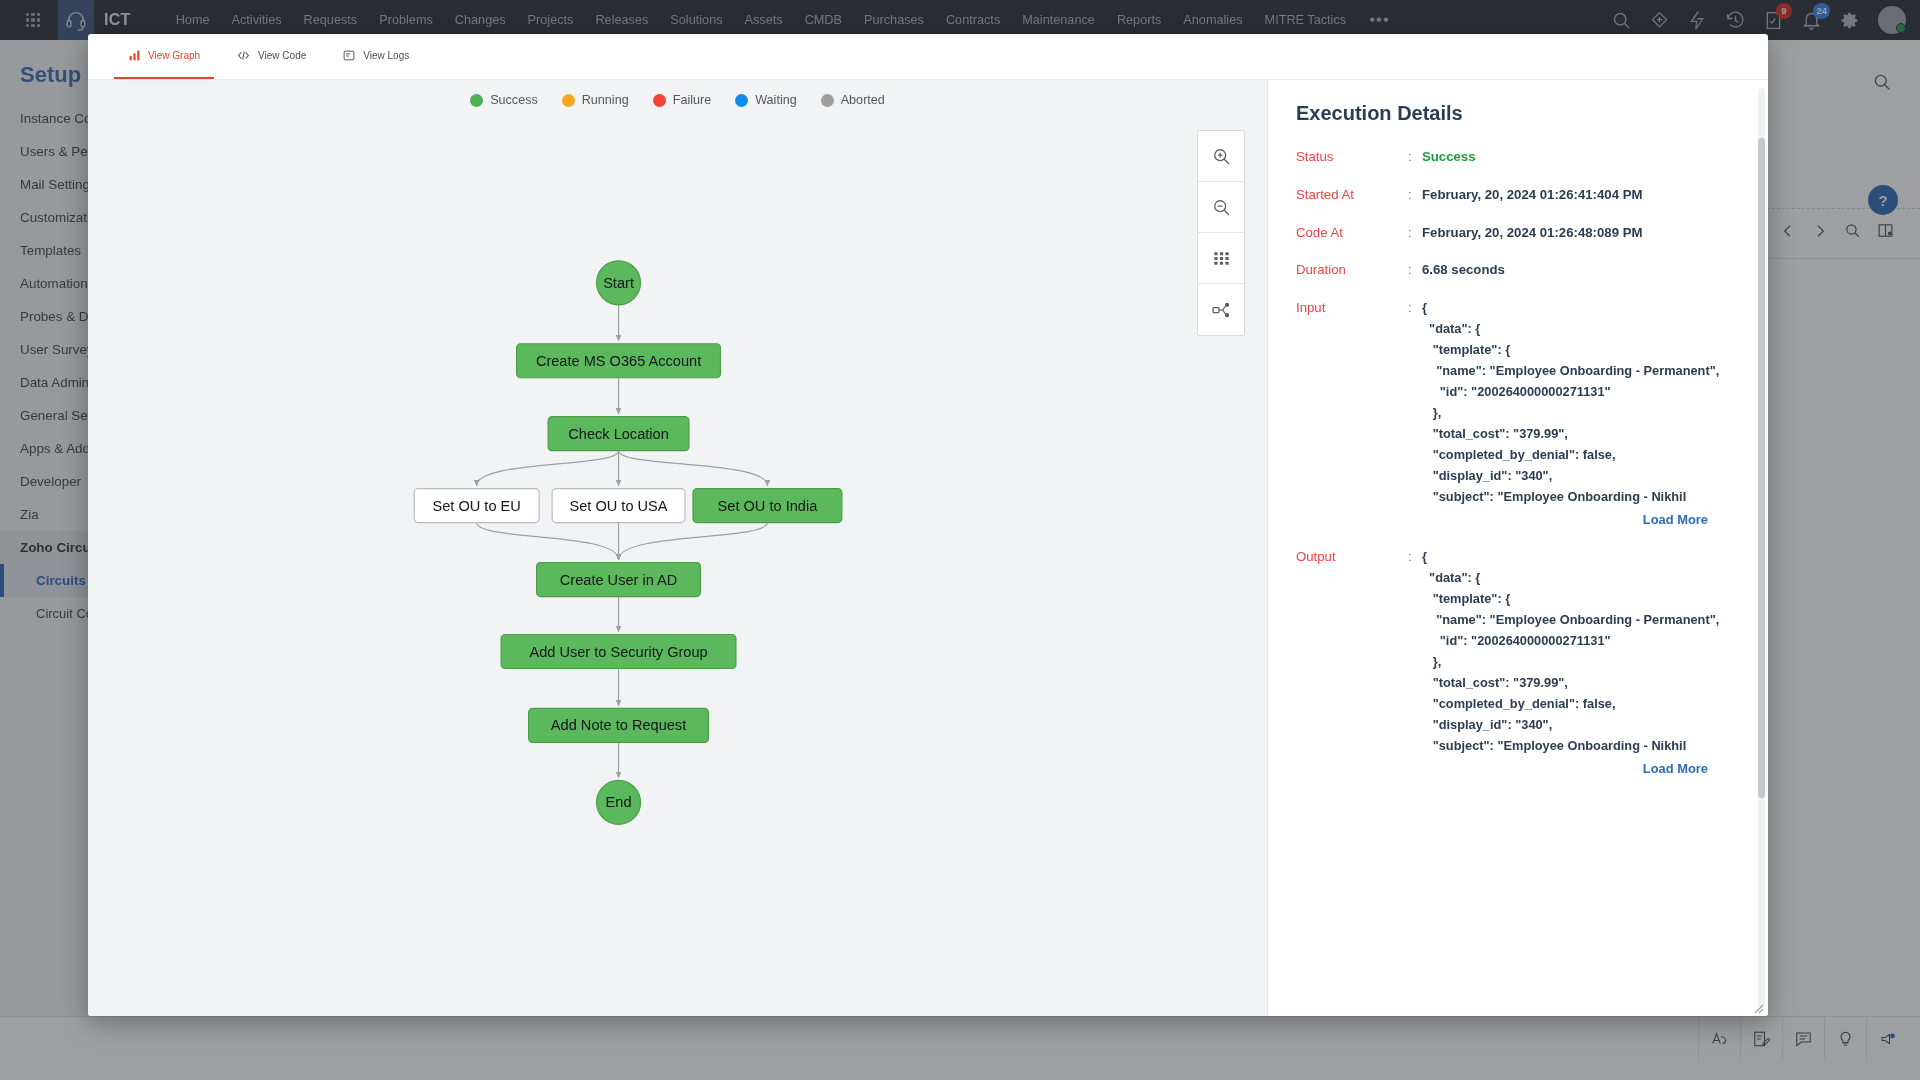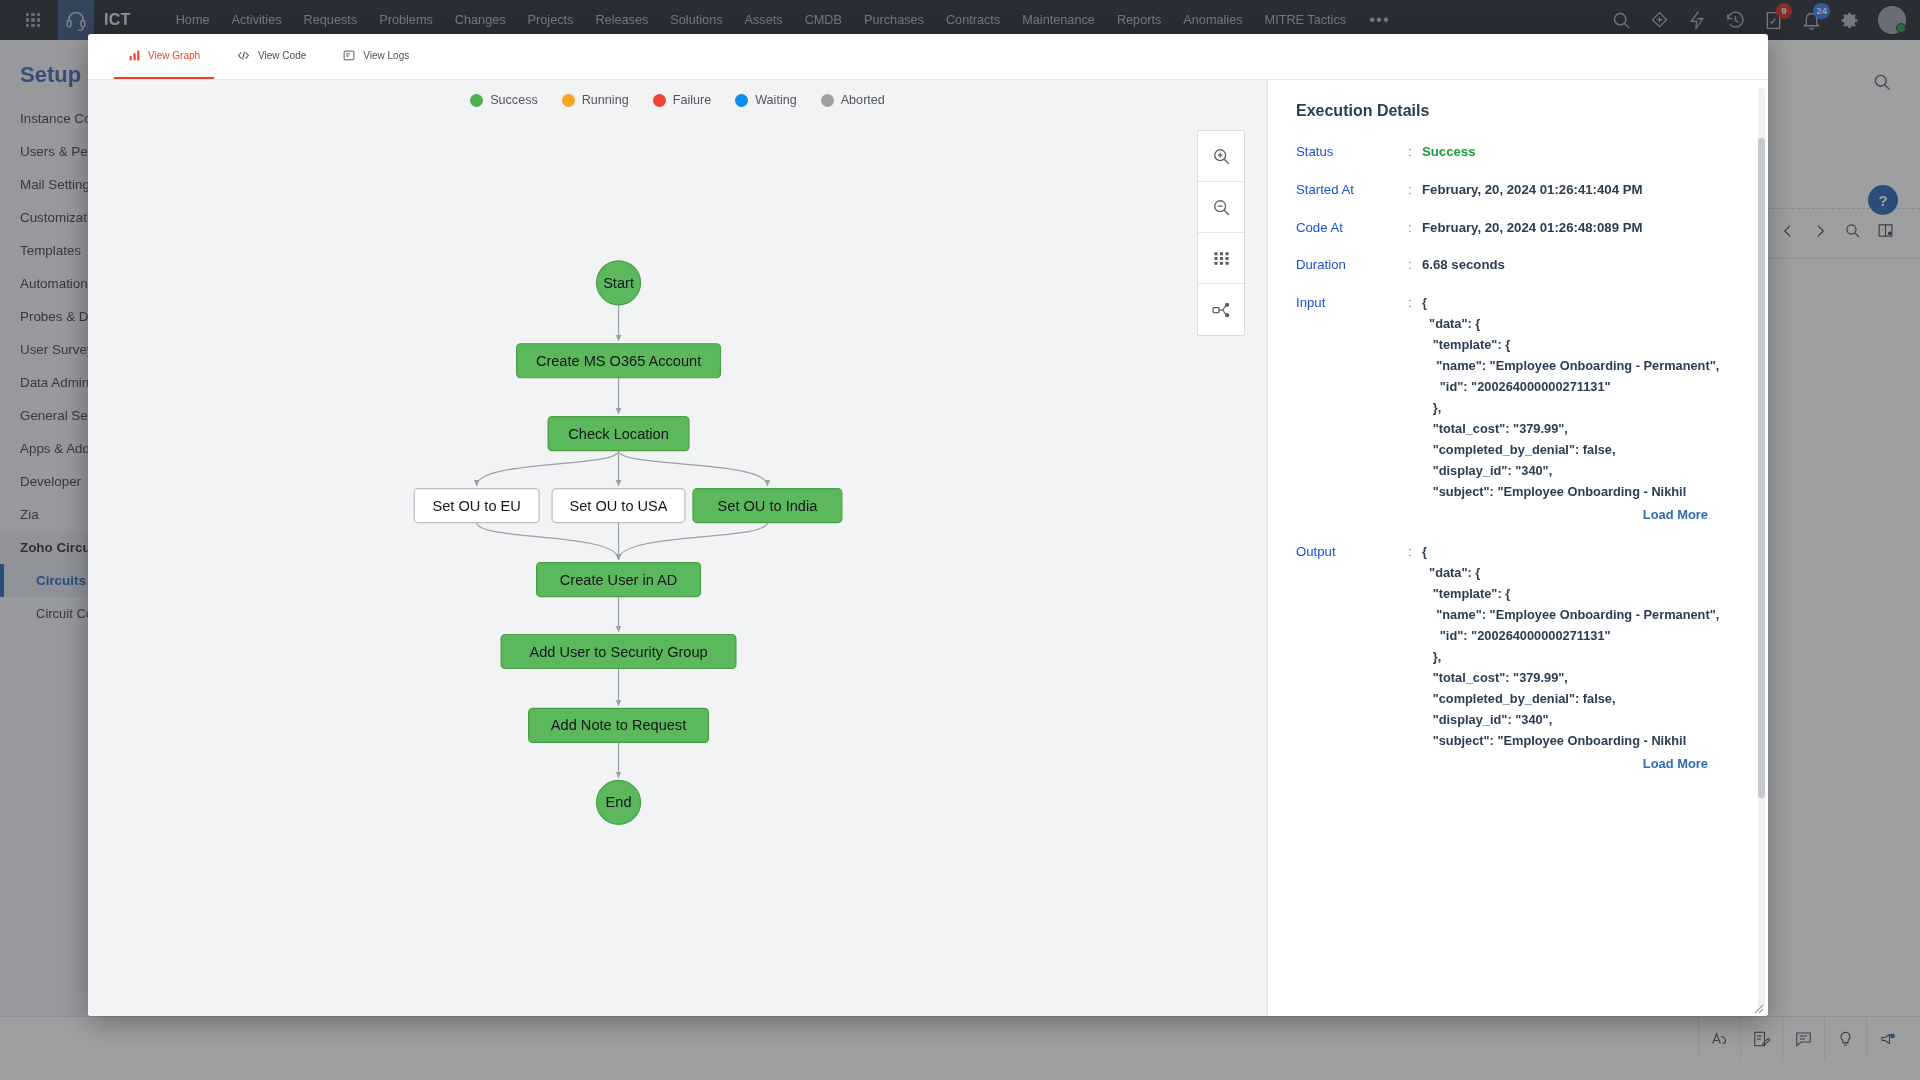--- a/index.html
+++ b/index.html
@@ -92,23 +92,23 @@
   .gtool { height: 51px; display: flex; align-items: center; justify-content: center;
            border-bottom: 1px solid #e4e6e9; color: #5b5f65; cursor: pointer; }
   .gtool:last-child { border-bottom: none; }
 
   #graph-canvas { position: absolute; inset: 0; }
 
   
   #details-pane { width: 500px; flex: none; background: #fff; position: relative;
                   overflow: hidden; }
   #details-scroll { position: absolute; inset: 0; padding: 22px 34px 20px 28px; overflow: hidden; }
-  #details-title { font-size: 16px; font-weight: 700; color: #2a3d52; margin-bottom: 22px; }
+  #details-title { font-size: 20px; font-weight: 700; color: #2a3d52; margin-bottom: 22px; }
   .drow { display: flex; font-size: 13.2px; margin-bottom: 18px; align-items: flex-start; }
-  .dlabel { width: 112px; flex: none; color: #1d4ed8; line-height: 1.5; }
+  .dlabel { width: 112px; flex: none; color: #ef4444; line-height: 1.5; }
   .dcolon { width: 14px; flex: none; color: #75797f; line-height: 1.5; }
   .dvalue { flex: 1; color: #2a3d52; font-weight: 600; line-height: 1.5; }
   .dvalue.success { color: #1f9d3b; font-weight: 700; }
   .json-block { font-size: 12.8px; color: #2a3d52; font-weight: 600; line-height: 1.64; }
   .json-line { white-space: pre; }
   .load-more { text-align: right; color: #2d6cb5; font-size: 12.9px; font-weight: 600;
                cursor: pointer; margin-top: 2px; padding-right: 26px; }
   #details-scrollbar { position: absolute; right: 3px; top: 58px; width: 7px; height: 660px;
     background: #c5c8cc; border-radius: 4px; }
   #details-track { position: absolute; right: 3px; top: 8px; width: 7px; bottom: 8px; background: #eef0f1; border-radius: 4px; }

